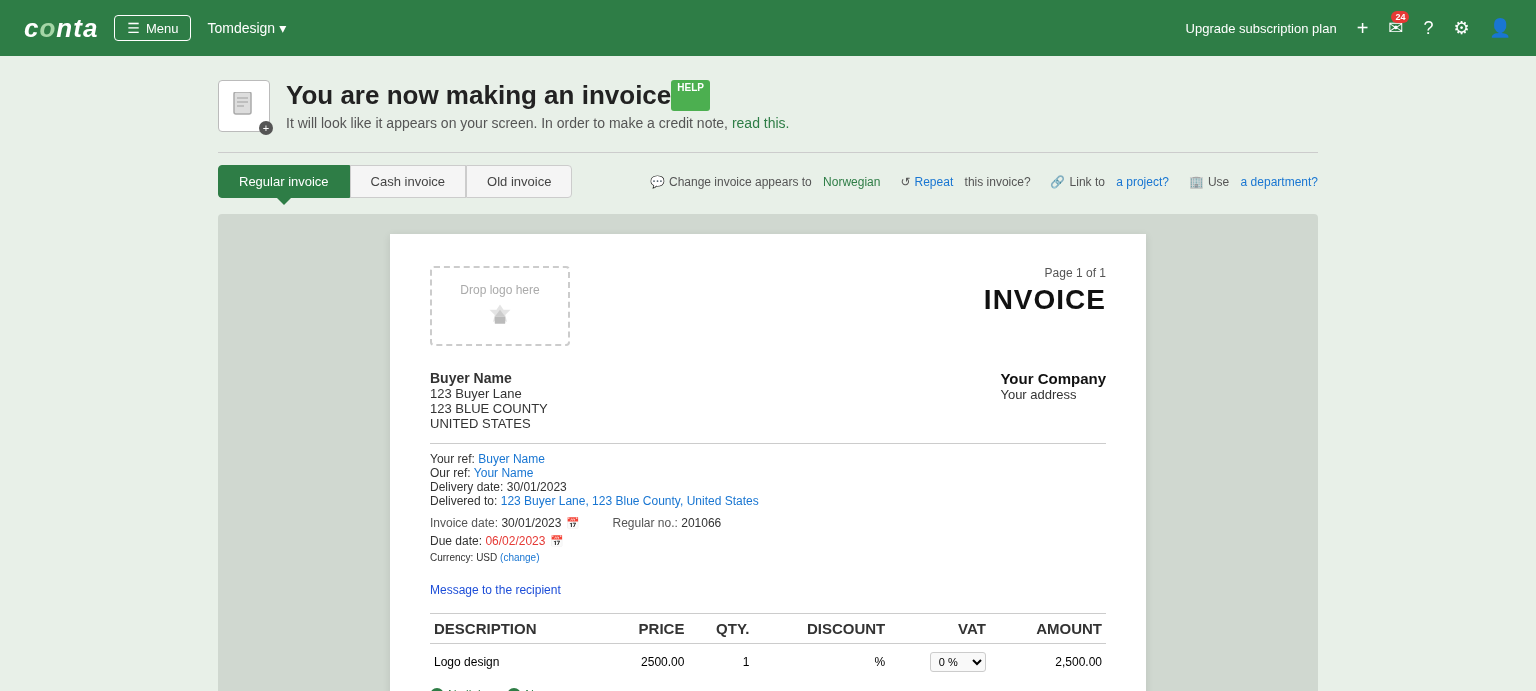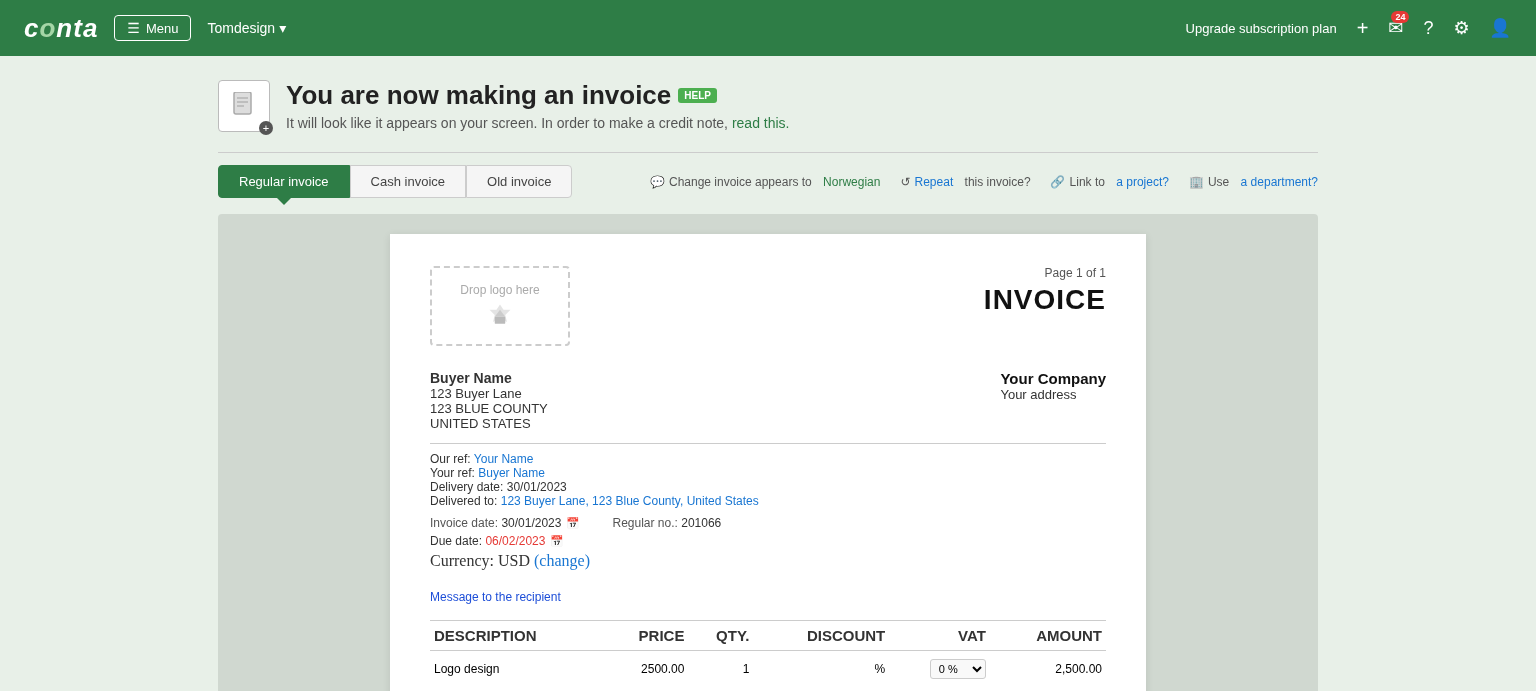--- a/index.html
+++ b/index.html
@@ -132,22 +132,21 @@
       font-size: 11px;
       display: flex;
       align-items: center;
       justify-content: center;
     }
     .header-text h1 {
       font-size: 26px;
       font-weight: 700;
       color: #222;
       display: flex;
-      align-items: center;
-      gap: 7px;
+      gap: 0;
     }
     .help-badge {
       background: #4caf50;
       color: #fff;
       font-size: 10px;
       font-weight: 700;
       padding: 2px 6px;
       border-radius: 3px;
     }
     .header-text p {
@@ -308,24 +307,23 @@
       color: #333;
       margin-bottom: 4px;
     }
     .inv-dates .date-group { display: flex; gap: 32px; }
     .inv-dates .label { color: #555; }
     .inv-dates .val { color: #333; font-weight: 500; }
     .calendar-icon { font-size: 11px; margin-left: 2px; color: #888; }
 
     
     .currency-row {
-      font-size: 16px;
+      font-size: 10px;
       color: #333;
       margin-bottom: 20px;
-      font-family: Liberation Serif, serif;
     }
     .currency-row .change-link { color: #1976d2; }
 
     
     .message-field {
       font-size: 12px;
       color: #1d4ed8;
       margin-bottom: 16px;
     }
 
@@ -500,26 +498,26 @@
           <div class="company-info">
             <div class="company-name">Your Company</div>
             <div>Your address</div>
           </div>
         </div>
 
         <hr class="inv-divider">
 
         <div class="ref-block">
           <div>
+            <span>Your ref:</span>
+            <span class="link-val">Buyer Name</span>
+          </div>
+          <div>
             <span>Our ref:</span>
             <span class="link-val">Your Name</span>
-          </div>
-          <div>
-            <span>Your ref:</span>
-            <span class="link-val">Buyer Name</span>
           </div>
           <div>
             <span>Delivery date:</span>
             <span>30/01/2023</span>
           </div>
           <div>
             <span>Delivered to:</span>
             <span class="link-val">123 Buyer Lane, 123 Blue County, United States</span>
           </div>
         </div>

